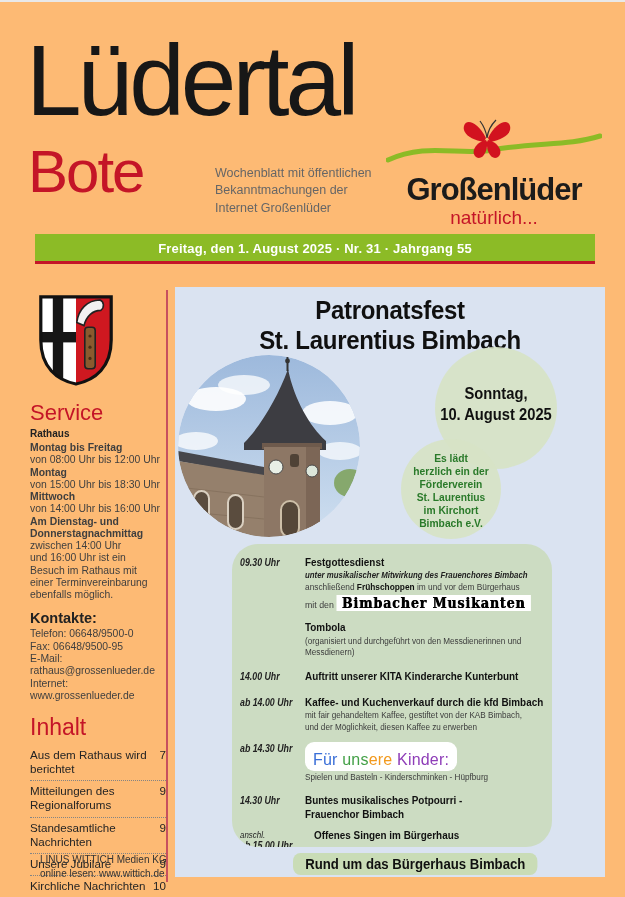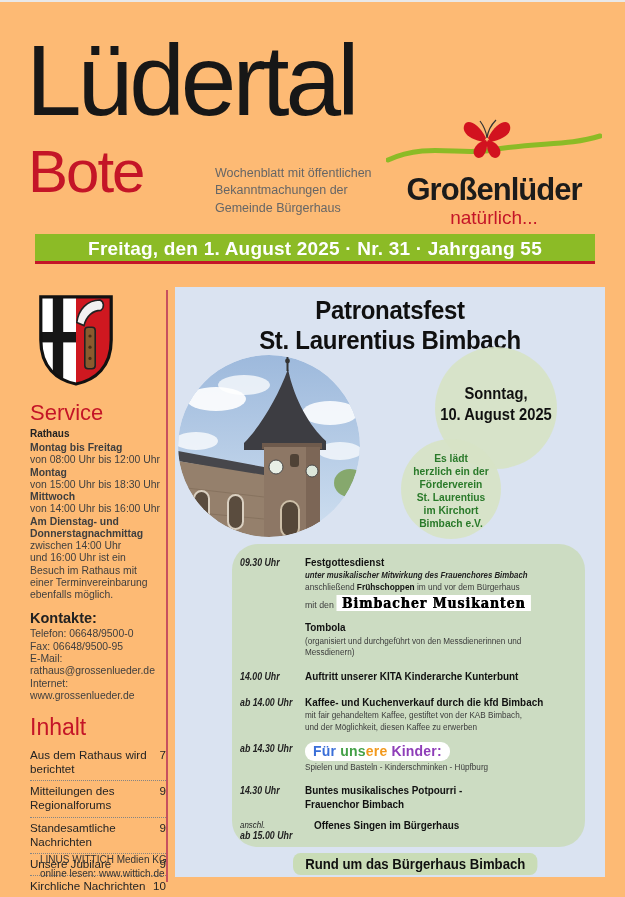--- a/index.html
+++ b/index.html
@@ -18,21 +18,21 @@
   .title2{position:absolute;left:28px;top:140px;font-size:60px;font-weight:400;
           letter-spacing:-2px;color:var(--accent-red);line-height:1;}
   .tagline{position:absolute;left:215px;top:163px;font-size:12.5px;color:#666;line-height:1.38;}
   .logo{position:absolute;left:386px;top:112px;width:216px;text-align:center;}
   .logo-name{font-size:31px;font-weight:700;letter-spacing:-1px;color:#1b1b1b;line-height:1.05;}
   .logo-slogan{font-size:19px;color:var(--accent-red);margin-top:0px;}
 
   
   .banner{position:absolute;left:35px;top:232px;width:560px;height:30px;
           background:var(--banner-green);border-bottom:3px solid var(--accent-red);
-          color:#fff;font-size:19px;font-weight:700;text-align:center;line-height:29px;letter-spacing:.2px;}
+          color:#fff;font-size:13px;font-weight:700;text-align:center;line-height:29px;letter-spacing:.2px;}
 
   
   .divider{position:absolute;left:166px;top:288px;width:2px;height:592px;background:#c7505e;}
   .sidebar{position:absolute;left:30px;top:288px;width:136px;}
   .crest{margin-left:6px;}
   .h-service{font-size:22px;color:var(--accent-red);margin:6px 0 2px;font-weight:400;}
   .h-rathaus{font-size:10px;font-weight:700;color:#222;margin-bottom:3px;}
   .hours div,.contacts div{font-size:10.4px;line-height:1.18;color:#3f3f3f;}
   .semib{font-weight:700;color:#2d2d2d;}
   .h-kontakte{font-size:14.5px;font-weight:700;margin:9px 0 2px;}
@@ -50,53 +50,53 @@
   .photo-circle{position:absolute;left:3px;top:68px;width:182px;height:182px;border-radius:50%;overflow:hidden;}
   .circle{position:absolute;border-radius:50%;background:var(--circle-green);opacity:.92;}
   .circle-date{left:260px;top:60px;width:122px;height:122px;}
   .circle-invite{left:226px;top:152px;width:100px;height:100px;}
   .circle-date-text{position:absolute;left:251px;top:97px;width:140px;text-align:center;
                     font-size:16px;font-weight:800;color:#101010;line-height:1.3;transform:scaleX(.92);}
   .circle-invite-text{position:absolute;left:216px;top:165px;width:120px;text-align:center;
                       font-size:10.6px;font-weight:800;color:var(--invite-green);line-height:1.23;transform:scaleX(.97);}
 
   
-  .panel{position:absolute;left:57px;top:257px;width:353px;height:303px;background:var(--panel-green);
+  .panel{position:absolute;left:57px;top:257px;width:320px;height:303px;background:var(--panel-green);
          border-radius:26px;overflow:hidden;padding:12px 8px 0 8px;}
   .srow{display:flex;}
   .stime{flex:none;width:60px;font-size:10px;font-weight:700;font-style:italic;color:#222;
          white-space:nowrap;transform:scaleX(.88);transform-origin:0 50%;padding-top:1px;}
   .snote{font-size:9px;font-weight:400;}
   .scontent{flex:1;padding-left:5px;min-width:0;}
   .sline{white-space:nowrap;transform-origin:0 50%;color:#333;}
   .sline.b{font-size:11px;font-weight:700;color:#111;line-height:1.22;transform:scaleX(.9);}
   .sline.bi{font-size:9.8px;font-weight:700;font-style:italic;color:#222;line-height:1.2;transform:scaleX(.8);}
   .sline.sm{font-size:9.6px;line-height:1.18;color:#3c3c3c;transform:scaleX(.85);}
   .sline.mix{font-size:9.8px;line-height:1.25;color:#3c3c3c;transform:scaleX(.85);}
   .sline.frakline{font-size:9.8px;color:#3c3c3c;margin-top:2px;transform:scaleX(.9);}
   .bseg{font-weight:700;color:#111;}
   .fraktur{display:inline-block;font-family:"DejaVu Serif",serif;font-weight:700;font-size:14px;
            background:#fff;padding:0 6px;letter-spacing:1px;color:#000;text-shadow:.6px 0 0 #000;}
-  .rainbow-pill{display:inline-block;background:#fff;border-radius:9px;padding:1px 8px 2px;
-                font-size:14px;font-weight:700;letter-spacing:.2px;}
+  .rainbow-pill{display:inline-block;background:#fff;border-radius:9px;padding:9px 8px 2px;
+                font-size:16px;font-weight:400;letter-spacing:.2px;}
   .footer-pill{position:absolute;left:118px;top:566px;background:var(--pill-green);border-radius:8px;
                padding:3px 13px;font-size:14px;font-weight:800;color:#101010;transform:scaleX(.94);
                transform-origin:0 50%;white-space:nowrap;}
 </style>
 </head>
 <body>
 
 <div class="page">
 
   <div class="title1">Lüdertal</div>
   <div class="title2">Bote</div>
   <div class="tagline">
       <div>Wochenblatt mit öffentlichen</div>
       <div>Bekanntmachungen der</div>
-      <div>Gemeinde Bürgerhaus</div>
+      <div>Internet Großenlüder</div>
     </div>
 
   <div class="logo">
     <svg width="216" height="56" viewBox="0 0 216 56">
       <path d="M2,46 C40,28 74,42 106,36 C150,28 182,32 214,22" fill="none" stroke="#8cbb26" stroke-width="5" stroke-linecap="round"></path>
       <g transform="translate(78,2)">
         <path d="M22,22 C14,6 2,2 0,10 C-2,18 8,24 20,26 Z" fill="#d2121f"></path>
         <path d="M22,24 C12,26 6,36 12,41 C18,45 24,36 23,26 Z" fill="#d2121f"></path>
         <path d="M24,22 C32,6 44,2 46,10 C48,18 38,24 26,26 Z" fill="#d2121f"></path>
         <path d="M24,24 C34,26 40,36 34,41 C28,45 22,36 23,26 Z" fill="#d2121f"></path>

